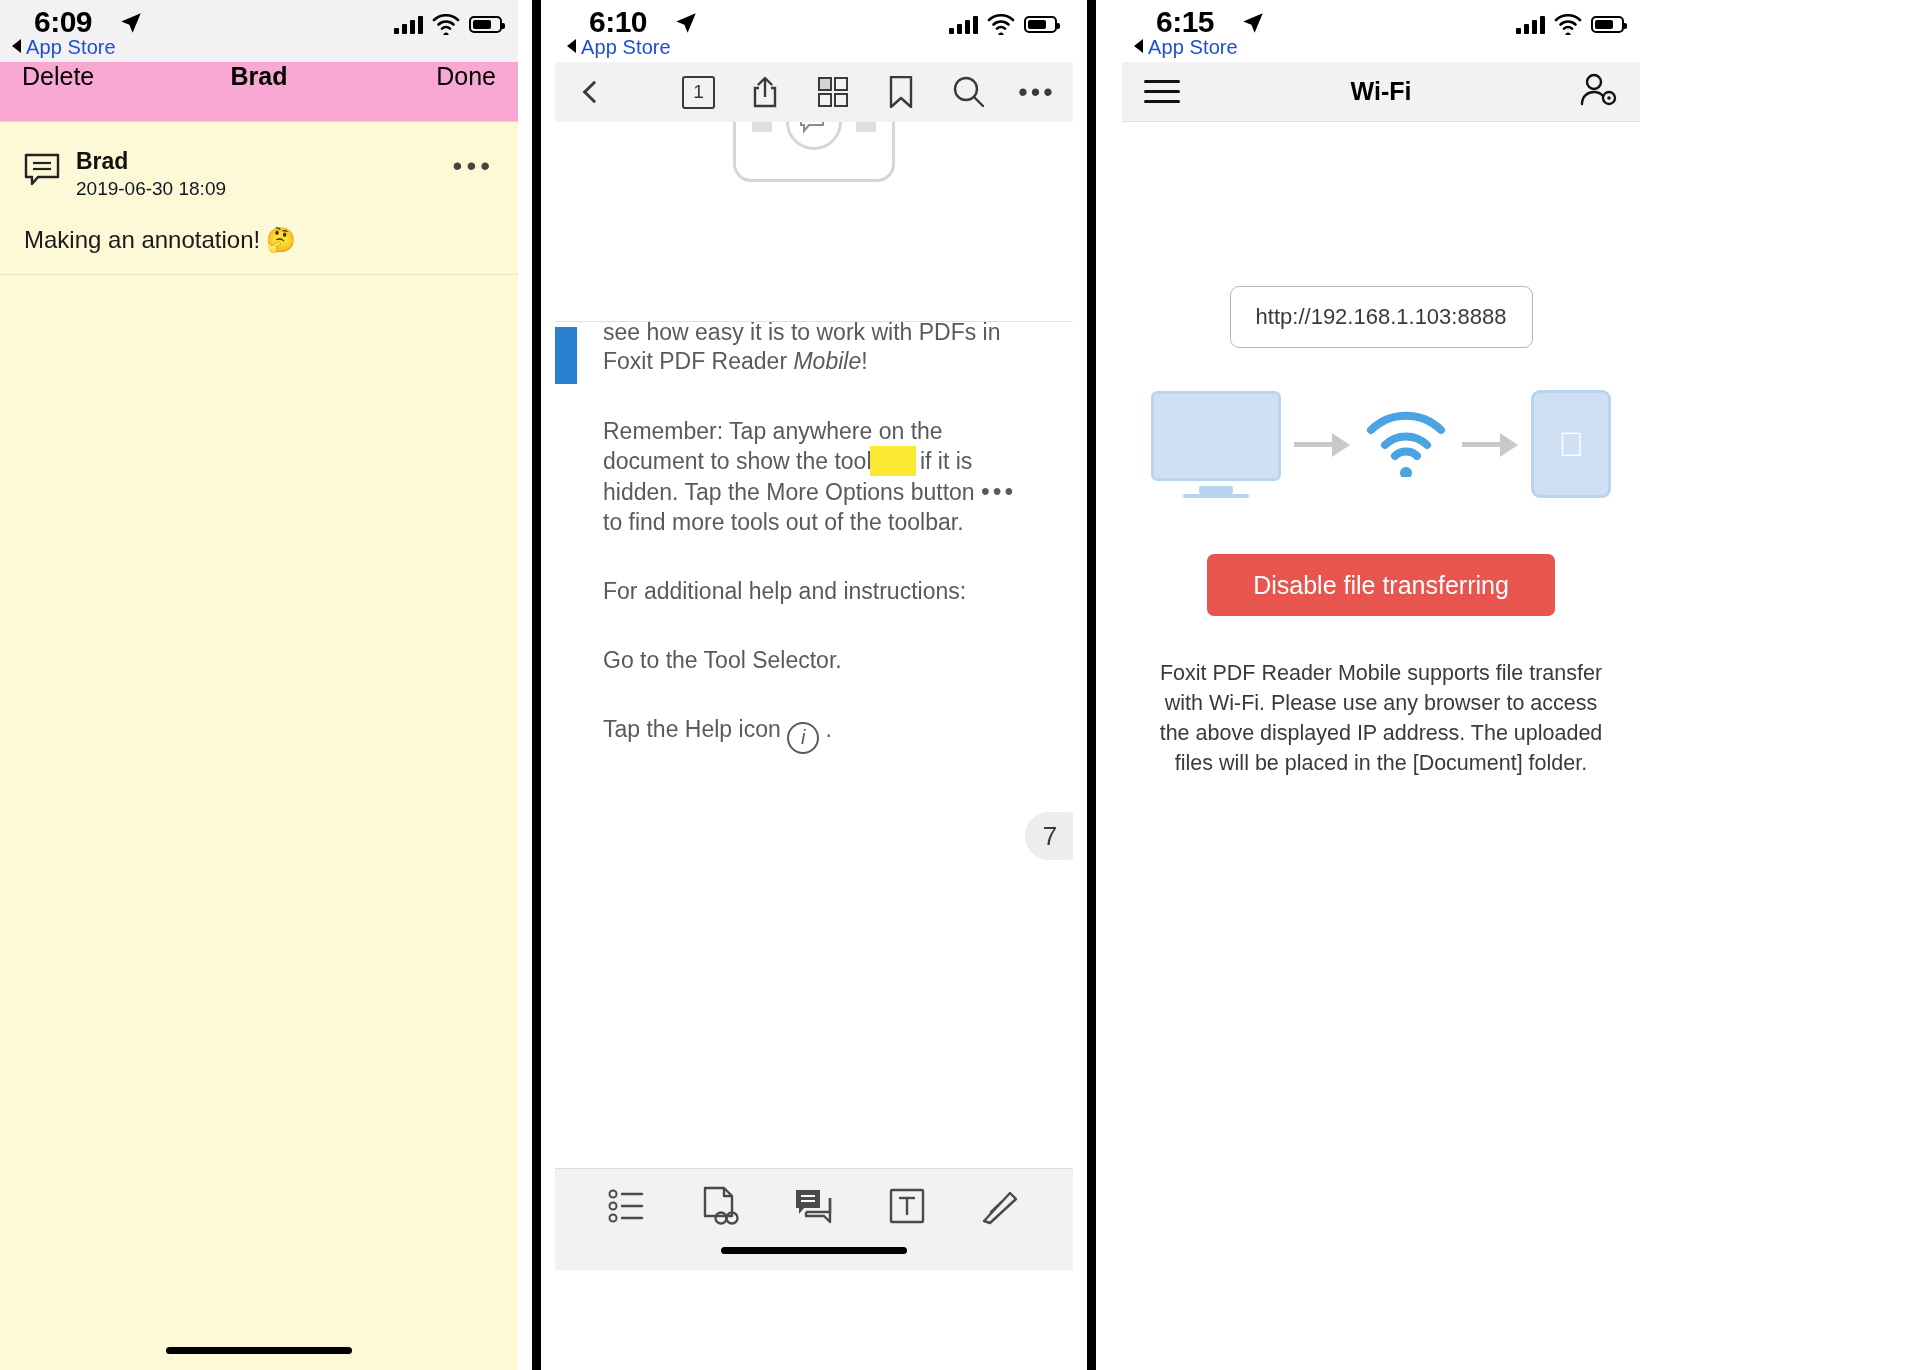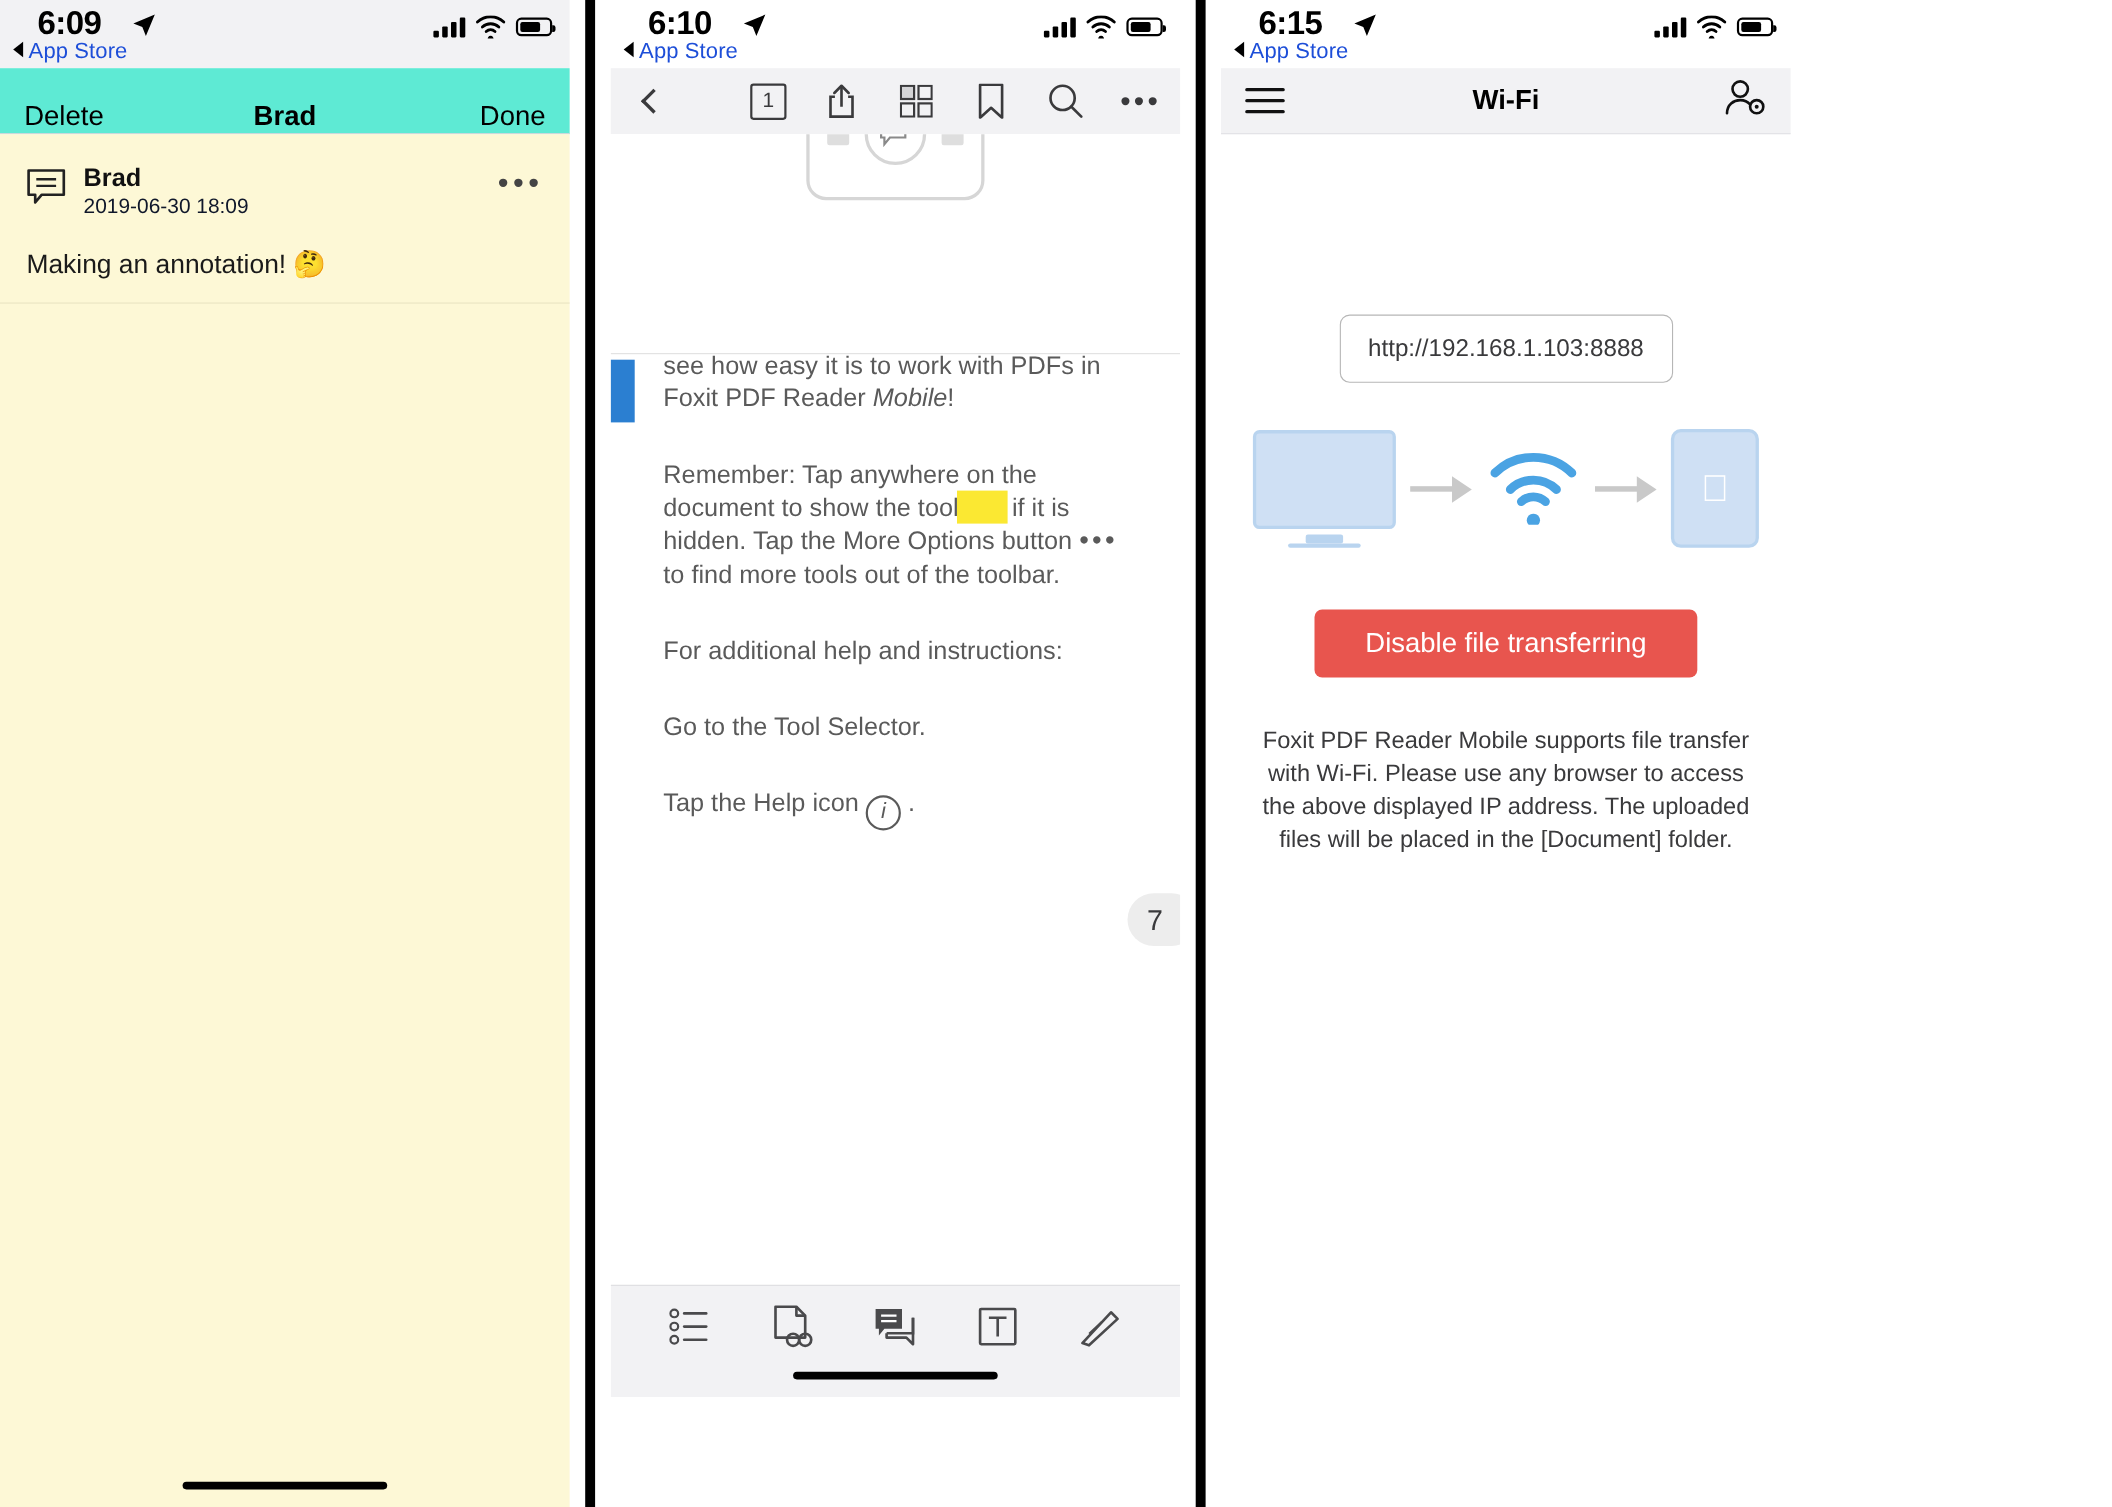--- a/index.html
+++ b/index.html
@@ -15,21 +15,21 @@
   }
   .phone {
     position: relative;
     height: 1370px;
     background: #ffffff;
     overflow: hidden;
   }
   .phone-1 { width: 518px; }
   .divider { width: 9px; background: #000000; height: 1370px; flex: 0 0 9px; }
   .phone-2 { width: 518px; }
-  .phone-3 { width: 518px; }
+  .phone-3 { width: 518px; margin-left: 12px; }
 
   
   .statusbar {
     position: relative;
     height: 62px;
     background: #f2f2f4;
     padding: 0 22px;
   }
   .phone-2 .statusbar, .phone-3 .statusbar { background: #ffffff; }
   .sb-time {
@@ -80,22 +80,22 @@
   }
   .batt::after{
     content:""; position:absolute; right:-5px; top:5px;
     width:3px; height:6px; background:#000; border-radius:0 2px 2px 0;
   }
   .batt i{ display:block; height:100%; width:70%; background:#000; border-radius:2px; }
 
   
   .navbar {
     height: 60px;
-    background: #5eead4;
-    display: flex; align-items: flex-end;
+    background: #f9a8d4;
+    display: flex; align-items: flex-start;
     padding: 0 22px;
     border-bottom: 1px solid #d8d8dc;
     position: relative;
   }
   .navbar .nav-title {
     position: absolute; left: 0; right: 0;
     text-align: center;
     font-size: 25px; font-weight: bold; color: #000;
   }
   .nav-left-btn, .nav-right-btn {

